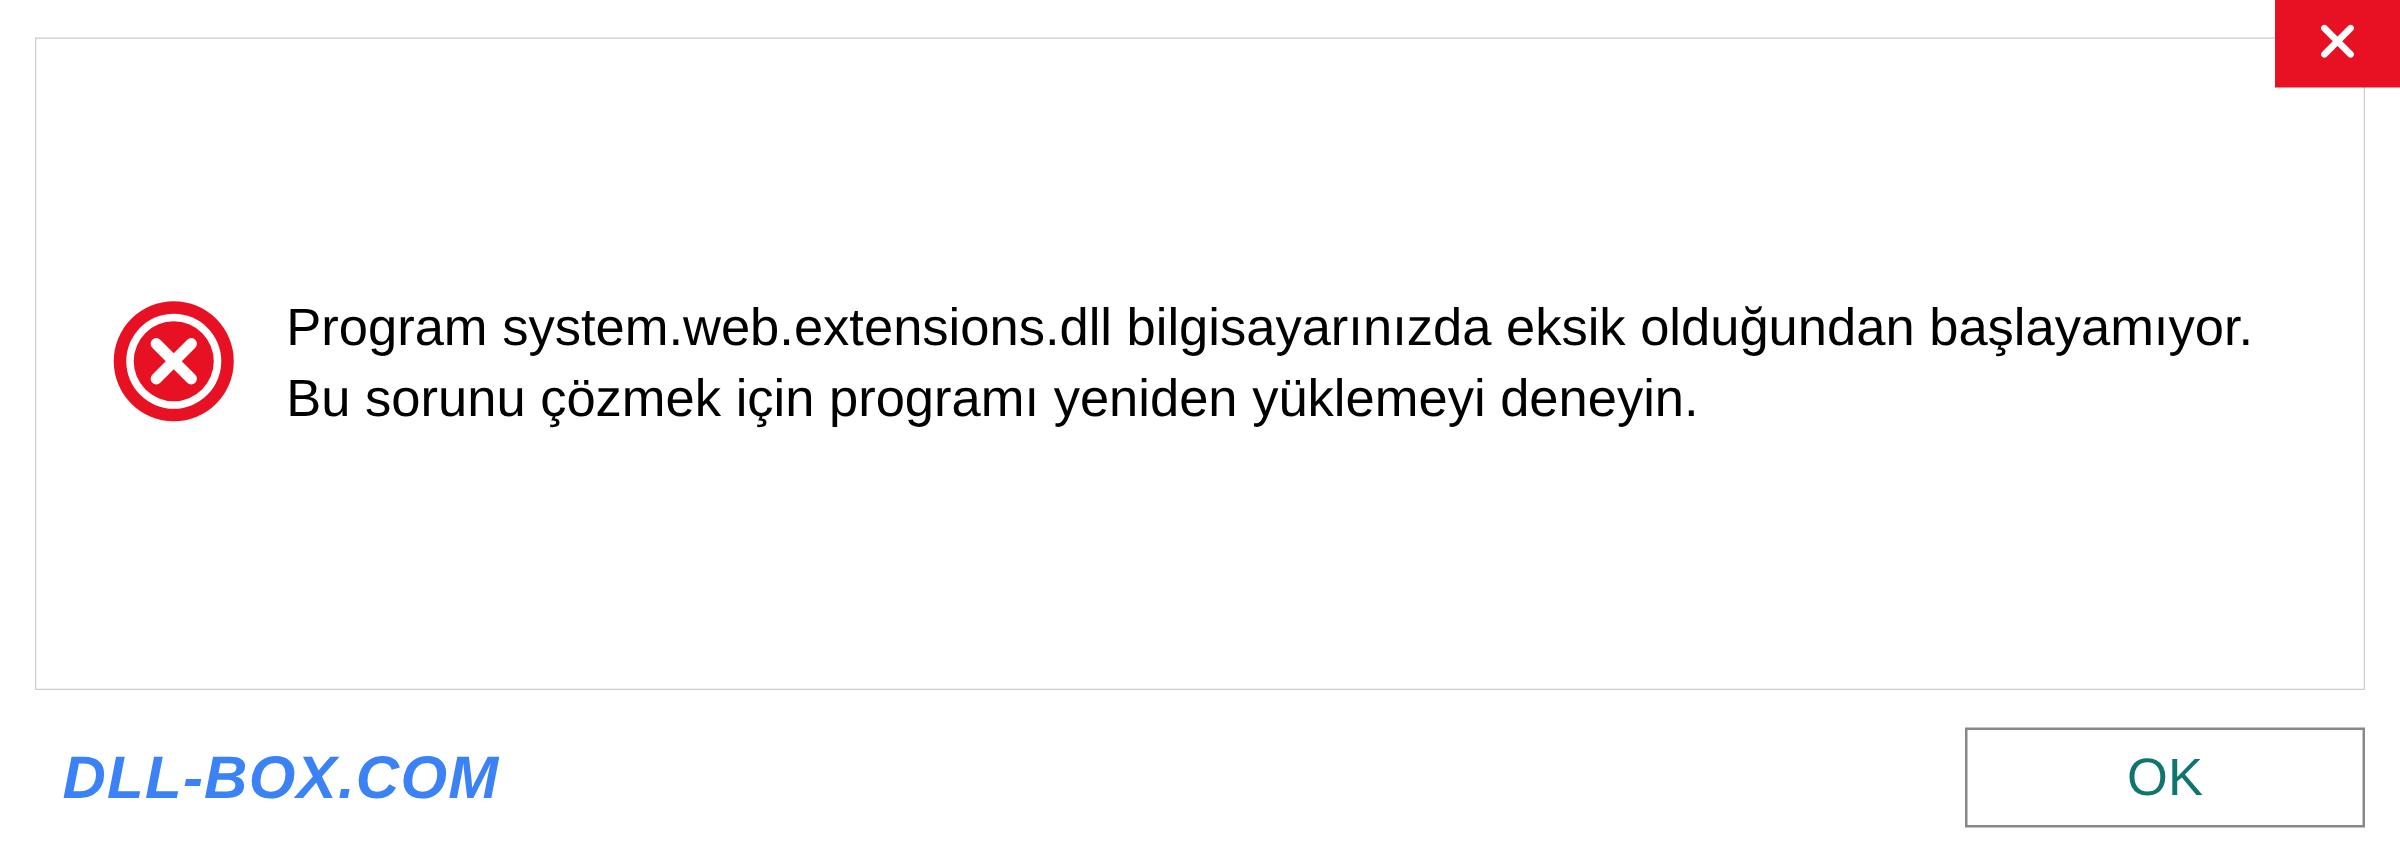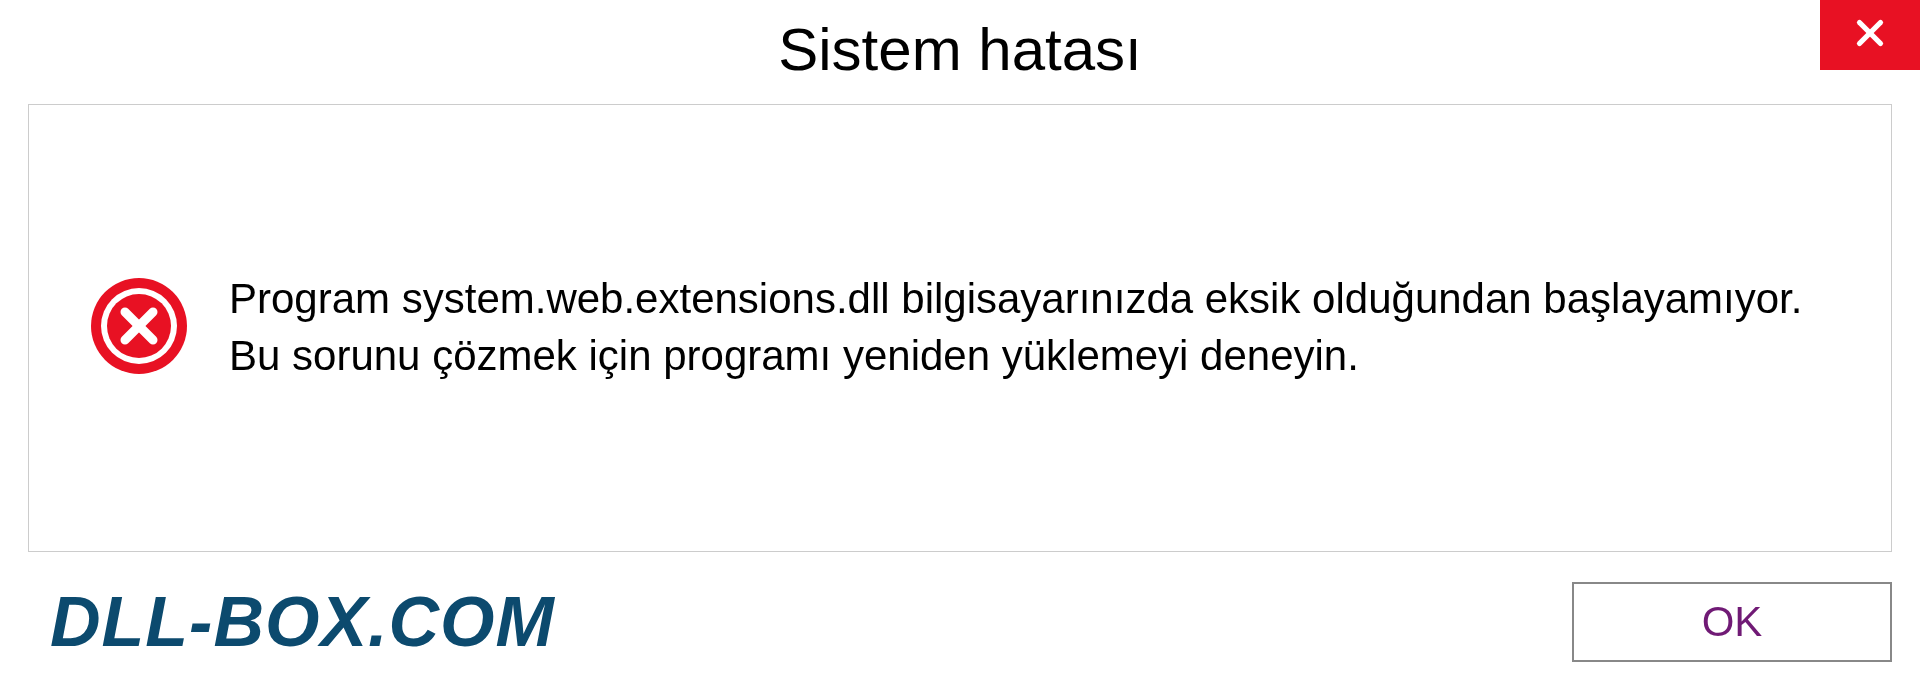--- a/index.html
+++ b/index.html
@@ -73,47 +73,46 @@
       color: #000000;
       font-weight: 400;
     }
     .footer {
       display: flex;
       align-items: center;
       justify-content: space-between;
       padding: 30px 28px 30px 50px;
     }
     .watermark {
-      font-size: 70px;
+      font-size: 48px;
       font-weight: 900;
-      color: #0c4a6e;
+      color: #3b82f6;
       letter-spacing: 1px;
       font-style: italic;
     }
     .ok-button {
       width: 320px;
       height: 80px;
       background: #ffffff;
       border: 2px solid #888888;
       font-size: 42px;
-      color: #701a75;
+      color: #0f766e;
       cursor: pointer;
       display: flex;
       align-items: center;
       justify-content: center;
       font-family: inherit;
     }
   </style>
 </head>
 <body>
 
 <div class="dialog">
 
   <div class="titlebar">
-    <div class="title">Sistem hatası</div>
     <div class="close-button">
       <span>
         <svg viewBox="0 0 24 24" fill="none" stroke="#ffffff" stroke-width="3.5" stroke-linecap="round">
           <line x1="5" y1="5" x2="19" y2="19"></line>
           <line x1="19" y1="5" x2="5" y2="19"></line>
         </svg>
       </span>
     </div>
   </div>
 

